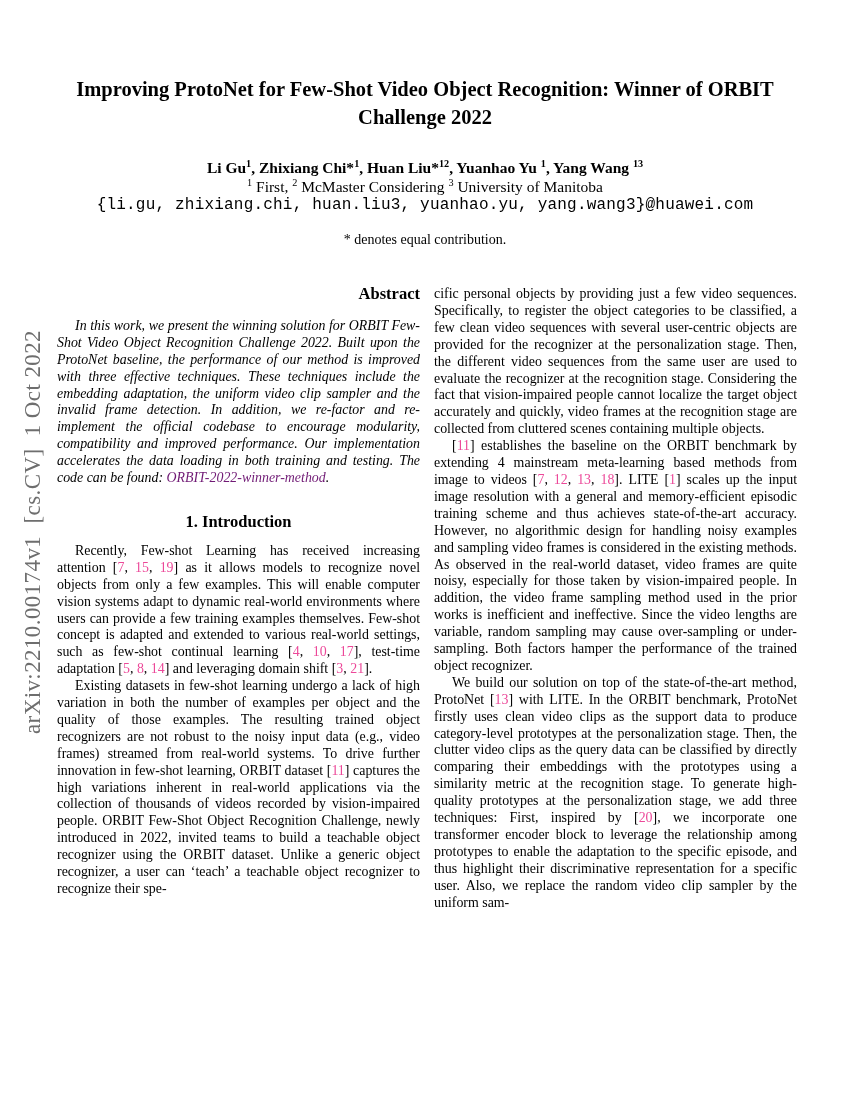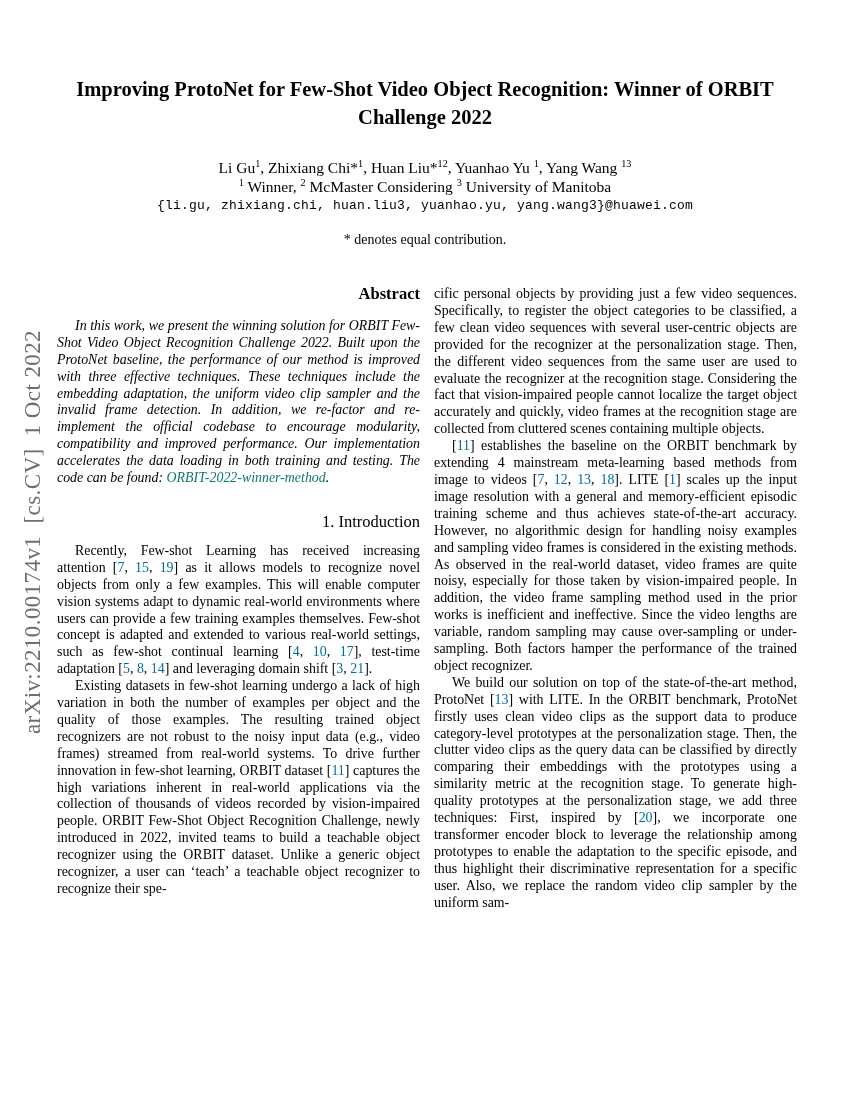--- a/index.html
+++ b/index.html
@@ -19,54 +19,54 @@
     color:#6e6e6e;
     font-size:23px;
     letter-spacing:0.4px;
     font-family:"Liberation Serif", serif;
   }
   .header { padding-top:76px; text-align:center; }
   .paper-title {
     font-size:20.5px; line-height:27.5px; font-weight:bold;
     width:700px; margin:0 auto;
   }
-  .authors { margin-top:27px; font-size:15.5px; line-height:19px; }
+  .authors { margin-top:27px; font-size:15.5px; line-height:19px;font-weight:bold; }
   .affil   { font-size:15.5px; line-height:19px; }
   .emails  {
     font-family:"Liberation Mono", "DejaVu Sans Mono", monospace;
-    font-size:13px; line-height:19px; letter-spacing:0.2px;
+    font-size:16px; line-height:19px; letter-spacing:0.2px;
   }
   .equal-note { font-size:14px; line-height:18px; margin-top:16px; }
 
   .columns { display:flex; gap:14px; margin:37px 53px 0 57px; }
   .col { width:363px; font-size:13.9px; line-height:16.9px; text-align:justify; }
   .col p { margin:0; }
   .indent { text-indent:18px; }
   .abstract-h {
     font-size:16.5px; text-align:right; font-weight:bold;
     margin:0 0 15px 0;
   }
   .abstract-text { font-style:italic; }
   .section-h {
-    font-size:16.5px; font-weight:normal; text-align:right;
+    font-size:16.5px; font-weight:bold; text-align:center;
     margin:27px 0 12px 0;
   }
-  .seg-cite { color:#0369a1; }
-  .seg-link { color:#0f766e;margin-top:24px; }
+  .seg-cite { color:#ec4899; }
+  .seg-link { color:#701a75;margin-top:24px; }
   sup, .seg-sup { font-size:66%; line-height:0; vertical-align:super; }
 </style>
 </head>
 <body>
 
 <div class="arxiv-strip">arXiv:2210.00174v1  [cs.CV]  1 Oct 2022</div>
 
 <header class="header">
   <h1 class="paper-title">Improving ProtoNet for Few-Shot Video Object Recognition: Winner of ORBIT Challenge 2022</h1>
   <div class="authors"><span>Li Gu</span><sup class="seg-sup">1</sup><span>, Zhixiang Chi*</span><sup class="seg-sup">1</sup><span>, Huan Liu*</span><sup class="seg-sup">12</sup><span>, Yuanhao Yu </span><sup class="seg-sup">1</sup><span>, Yang Wang </span><sup class="seg-sup">13</sup></div>
-  <div class="affil"><sup class="seg-sup">1</sup><span> Winner, </span><sup class="seg-sup">2</sup><span> McMaster Considering </span><sup class="seg-sup">3</sup><span> University of Manitoba</span></div>
+  <div class="affil"><sup class="seg-sup">1</sup><span> First, </span><sup class="seg-sup">2</sup><span> McMaster Considering </span><sup class="seg-sup">3</sup><span> University of Manitoba</span></div>
   <div class="emails">{li.gu, zhixiang.chi, huan.liu3, yuanhao.yu, yang.wang3}@huawei.com</div>
   <div class="equal-note">* denotes equal contribution.</div>
 </header>
 
 <main class="columns">
   <section class="col">
     <h2 class="abstract-h">Abstract</h2>
     <p class="abstract-text indent"><span>In this work, we present the winning solution for ORBIT Few-Shot Video Object Recognition Challenge 2022. Built upon the ProtoNet baseline, the performance of our method is improved with three effective techniques. These techniques include the embedding adaptation, the uniform video clip sampler and the invalid frame detection. In addition, we re-factor and re-implement the official codebase to encourage modularity, compatibility and improved performance. Our implementation accelerates the data loading in both training and testing. The code can be found: </span><span class="seg-link">ORBIT-2022-winner-method</span><span>.</span></p>
     <h2 class="section-h">1. Introduction</h2>
     <p class="indent"><span>Recently, Few-shot Learning has received increasing attention [</span><span class="seg-cite">7</span><span>, </span><span class="seg-cite">15</span><span>, </span><span class="seg-cite">19</span><span>] as it allows models to recognize novel objects from only a few examples. This will enable computer vision systems adapt to dynamic real-world environments where users can provide a few training examples themselves. Few-shot concept is adapted and extended to various real-world settings, such as few-shot continual learning [</span><span class="seg-cite">4</span><span>, </span><span class="seg-cite">10</span><span>, </span><span class="seg-cite">17</span><span>], test-time adaptation [</span><span class="seg-cite">5</span><span>, </span><span class="seg-cite">8</span><span>, </span><span class="seg-cite">14</span><span>] and leveraging domain shift [</span><span class="seg-cite">3</span><span>, </span><span class="seg-cite">21</span><span>].</span></p>

